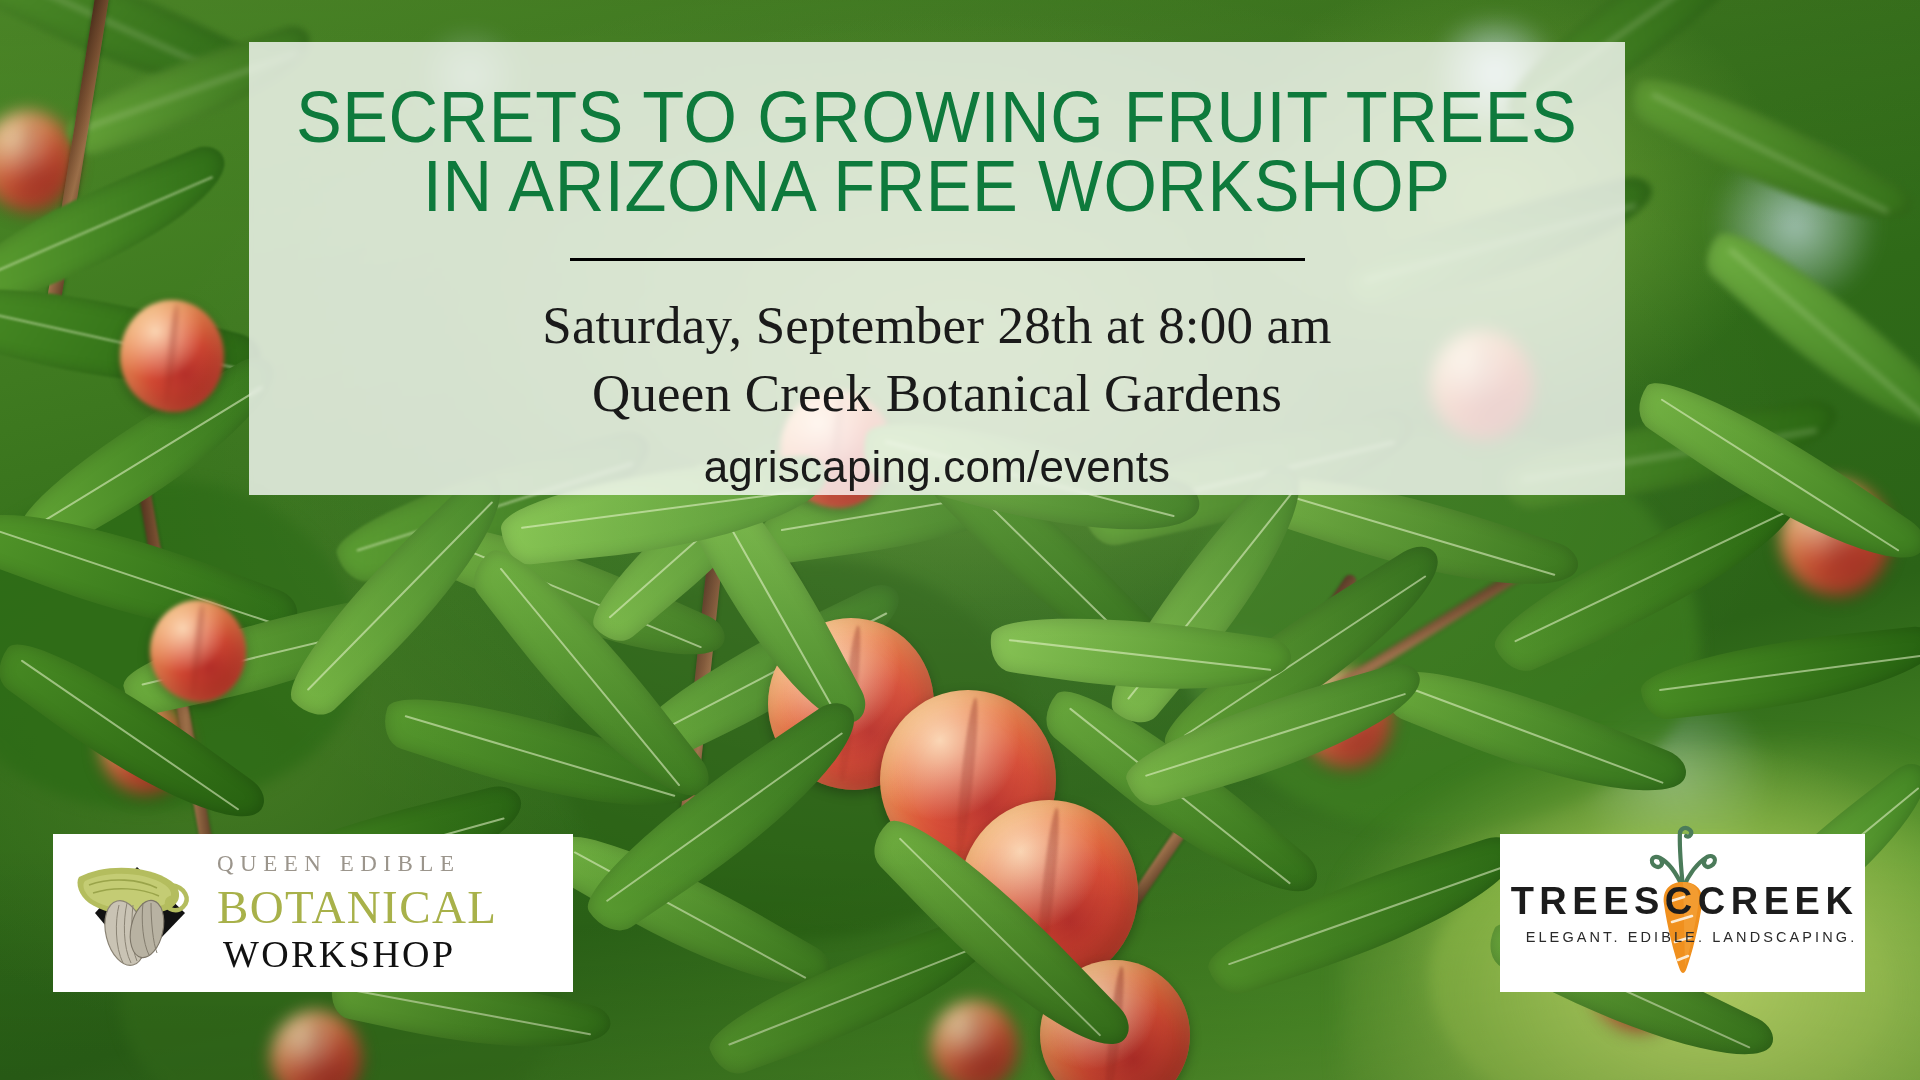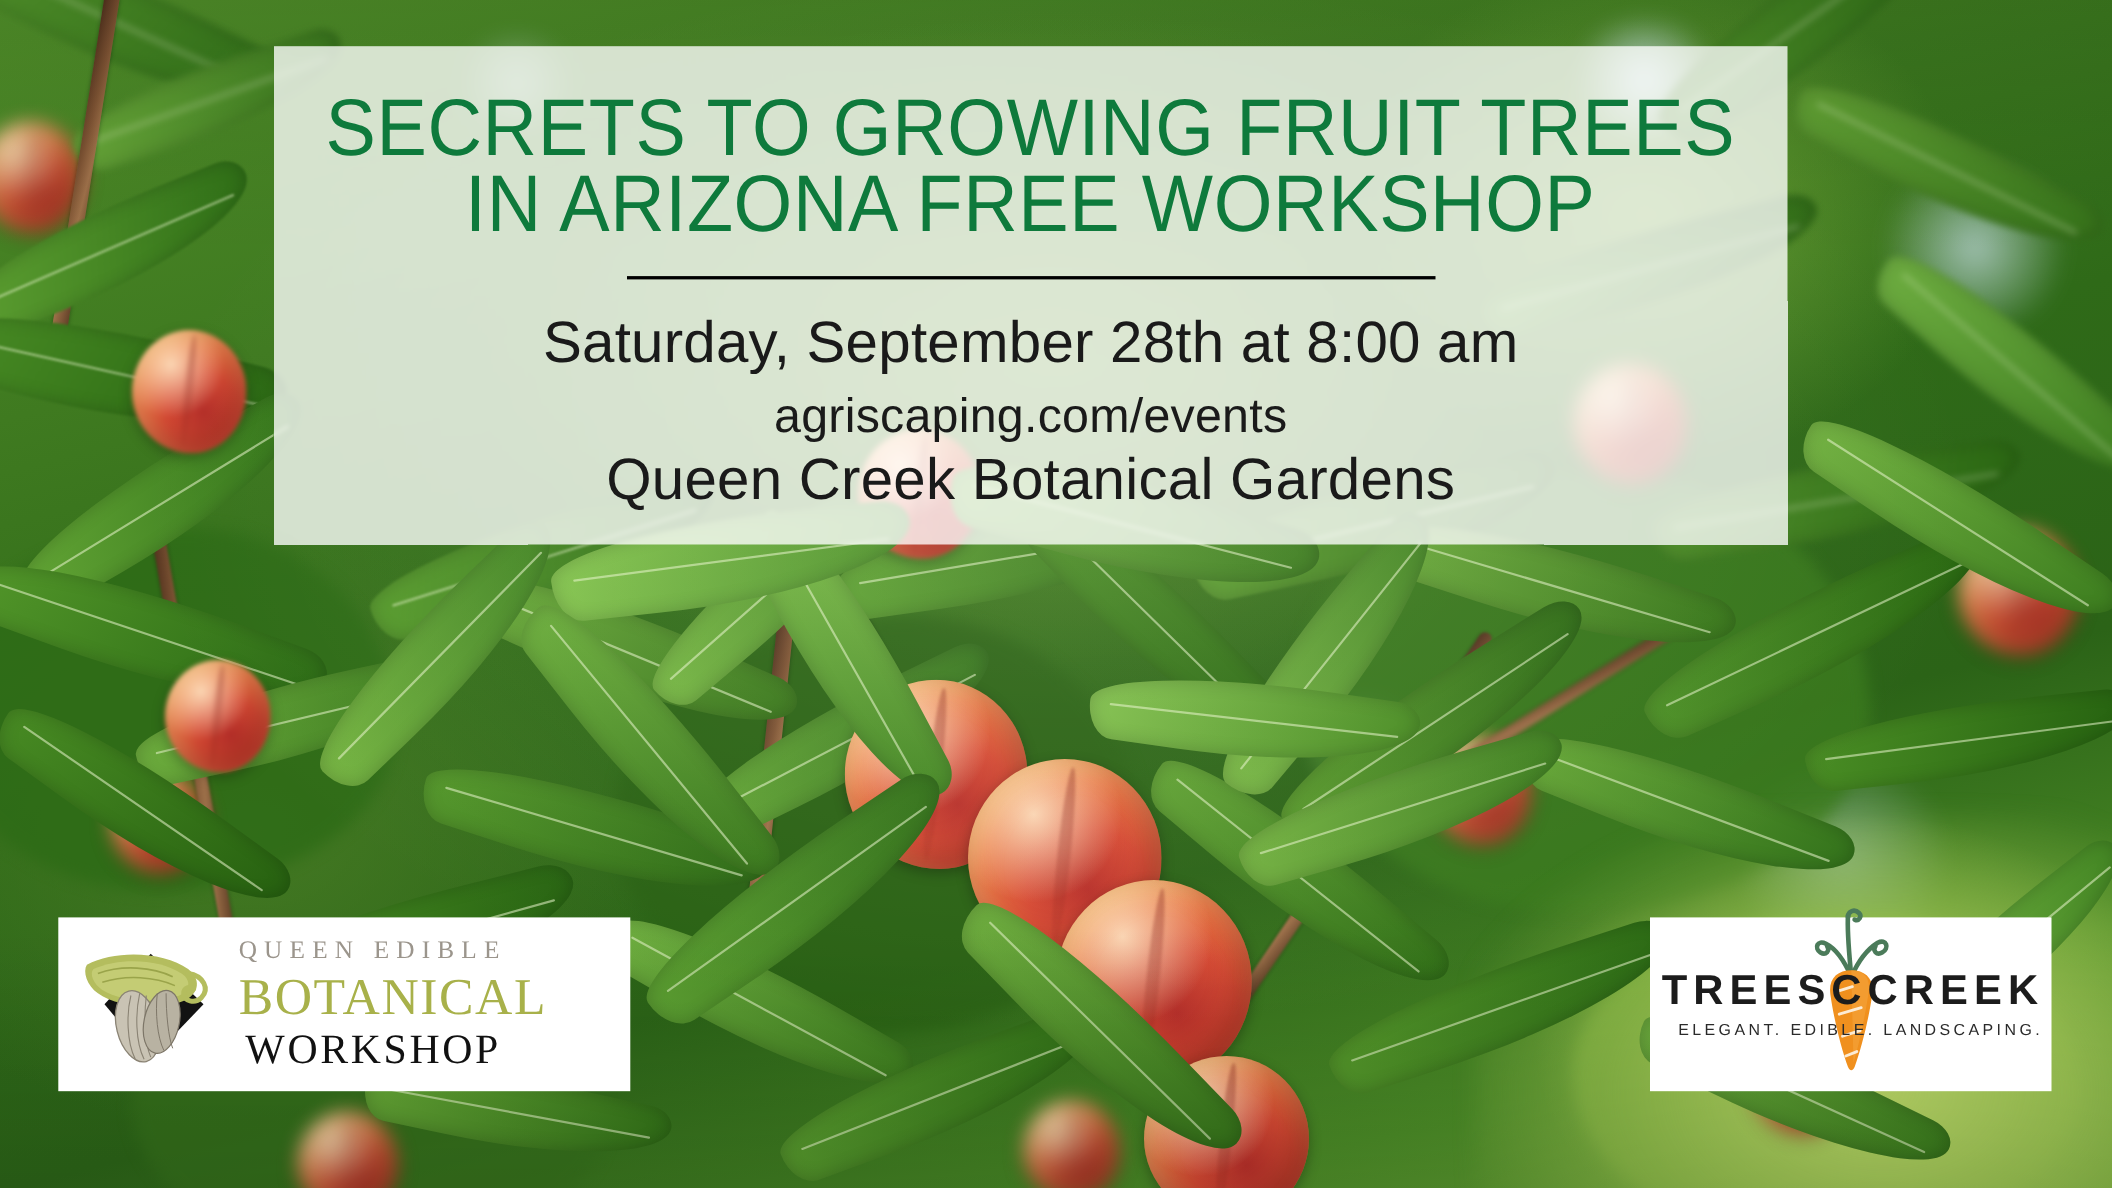--- a/index.html
+++ b/index.html
@@ -112,21 +112,21 @@
   .panel {
     position:absolute;
     left:249px; top:42px;
     width:1376px; height:453px;
     background:rgba(255,255,255,.78);
     backdrop-filter:blur(2px);
   }
   .panel-inner {
     width:100%; height:100%;
     display:flex; flex-direction:column;
-    align-items:center; justify-content:flex-start;
+    align-items:center; justify-content:space-between;
     padding-top:40px;
   }
 
   .headline {
     color:#0e7a3c;
     font-family:"Liberation Sans", sans-serif;
     font-size:73px;
     line-height:.95;
     font-weight:400;
     letter-spacing:.6px;
@@ -142,21 +142,21 @@
     margin:30px 0 28px;
   }
 
   .subline {
     font-family:"Liberation Sans", sans-serif;
     font-weight:300;
     color:#1a1a1a;
     text-align:center;
     letter-spacing:.2px;
   }
-  .sub-1, .sub-2 { font-size:53px; line-height:1.14; }
+  .sub-1, .sub-2 { font-size:53px; line-height:1.14;font-family:Liberation Serif, serif; }
   .sub-3 { font-size:44px; line-height:1.30; margin-top:8px; }
 
   
   .logo-box {
     position:absolute;
     background:#fff;
     display:flex; align-items:center;
   }
 
   
@@ -323,22 +323,22 @@
     <div class="panel-inner">
 
       <div class="headline">
         <span>SECRETS TO GROWING FRUIT TREES</span>
         <span class="l2">IN ARIZONA FREE WORKSHOP</span>
       </div>
 
       <div class="divider"></div>
 
       <div class="subline sub-1">Saturday, September 28th at 8:00 am</div>
+      <div class="subline sub-2">Queen Creek Botanical Gardens</div>
       <div class="subline sub-3">agriscaping.com/events</div>
-      <div class="subline sub-2">Queen Creek Botanical Gardens</div>
 
     </div>
   </div>
 
   <div class="logo-box" id="qcbg-box">
 
     <svg class="qcbg-mark" viewBox="0 0 132 116">
 
       <polygon points="62,12 110,58 62,108 20,58" fill="#121212"></polygon>
 

